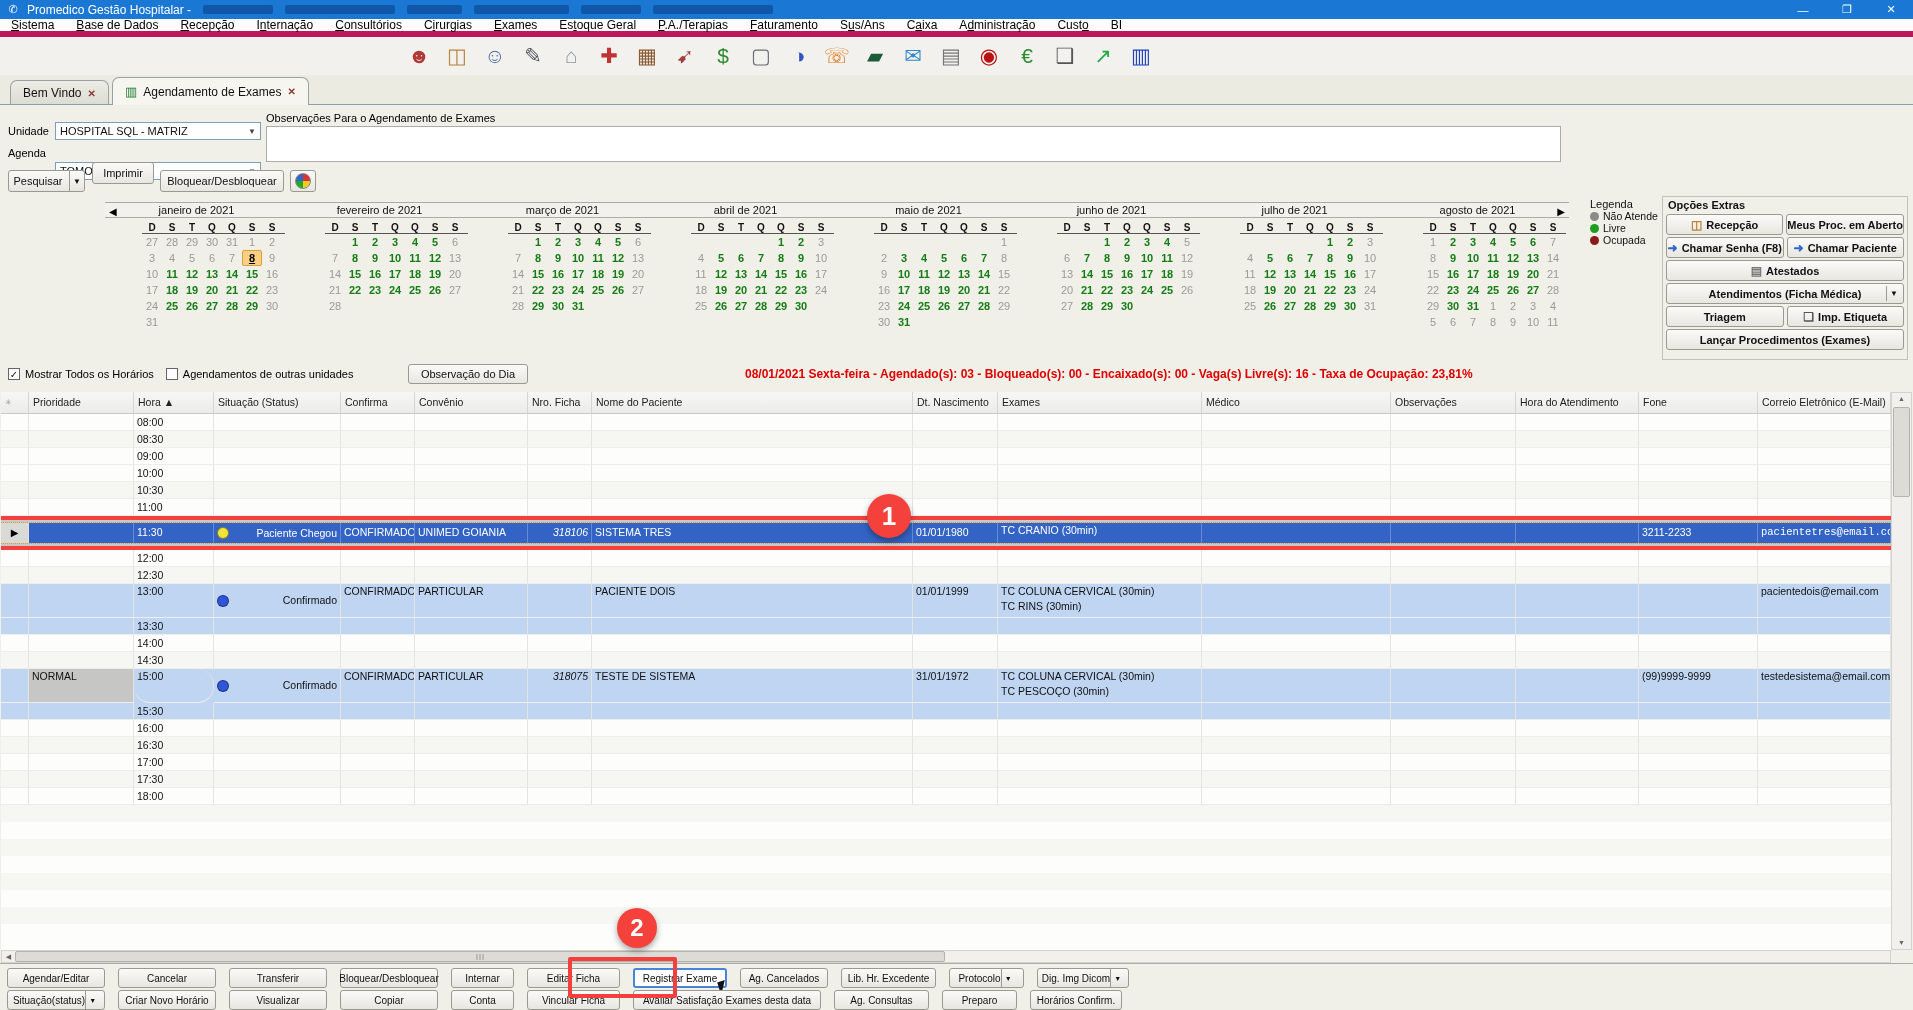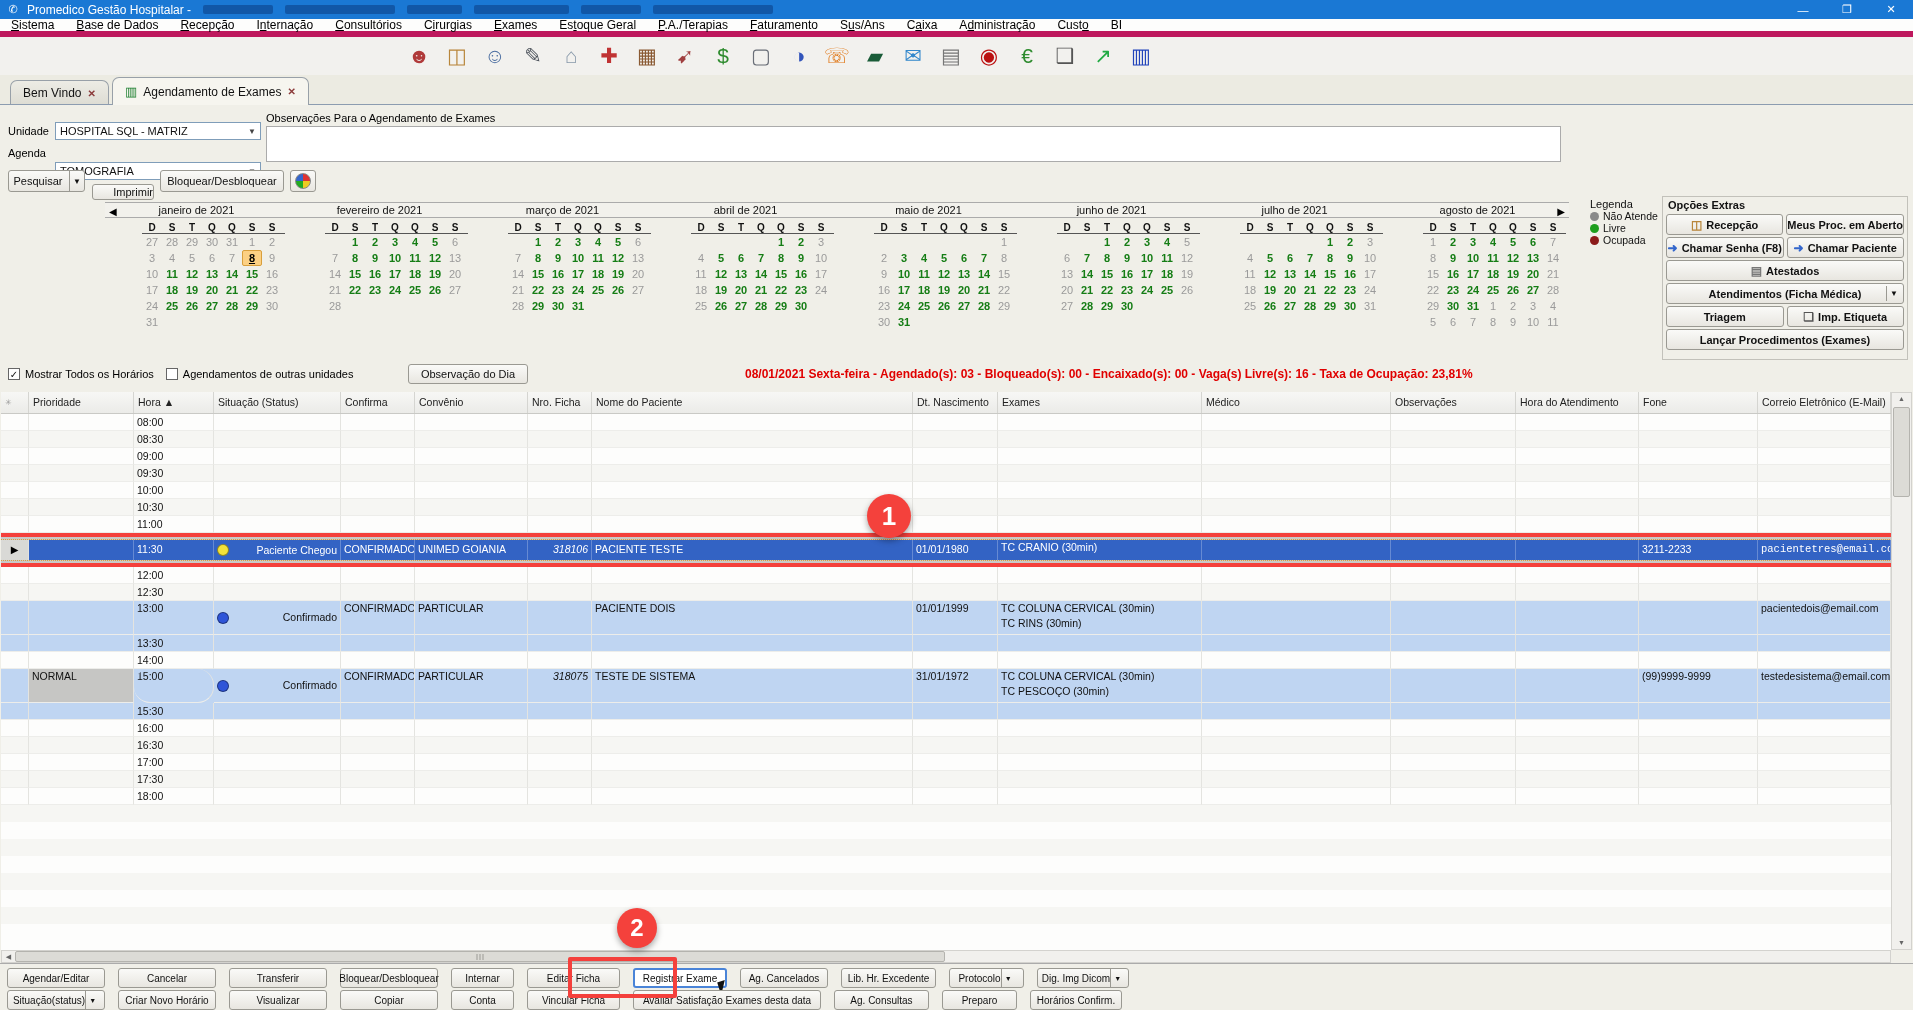--- a/index.html
+++ b/index.html
@@ -203,21 +203,21 @@
     <span>TOMOGRAFIA</span>
     <span class="arr">▼</span>
   </div>
   <div class="abs lbl" style="left:266px; top:112px;">Observações Para o Agendamento de Exames</div>
   <div class="abs obsbox" style="left:266px; top:126px; width:1295px; height:36px;"></div>
 
   <div class="abs btn" style="left:8px; top:170px; width:77px; height:22px; padding-right:17px;">
     <span>Pesquisar</span>
     <span class="splitarr abs" style="right:0; top:0;">▼</span>
   </div>
-  <div class="abs btn" style="left:92px; top:184px; width:62px; height:16px;justify-content:flex-end;">
+  <div class="abs btn" style="left:92px; top:162px; width:62px; height:22px;">
     <span>Imprimir</span>
   </div>
   <div class="abs btn" style="left:160px; top:170px; width:124px; height:22px;">
     <span>Bloquear/Desbloquear</span>
   </div>
   <div class="abs btn" style="left:290px; top:170px; width:26px; height:22px;">
     <span class="pie"></span>
   </div>
 
   <div id="calendars">
@@ -849,37 +849,20 @@
           <div class="td r" style="width: 64px;"></div>
           <div class="td" style="width: 321px;"></div>
           <div class="td" style="width: 85px;"></div>
           <div class="td" style="width: 204px;"></div>
           <div class="td" style="width: 189px;"></div>
           <div class="td" style="width: 125px;"></div>
           <div class="td" style="width: 123px;"></div>
           <div class="td" style="width: 119px;"></div>
           <div class="td" style="width: 133px;"></div>
         </div>
-        <div class="tr alt">
-          <div class="td" style="width: 28px;"></div>
-          <div class="td" style="width: 105px;"></div>
-          <div class="td" style="width: 80px;">09:30</div>
-          <div class="td sit" style="width: 127px;"></div>
-          <div class="td" style="width: 74px;"></div>
-          <div class="td" style="width: 113px;"></div>
-          <div class="td r" style="width: 64px;"></div>
-          <div class="td" style="width: 321px;"></div>
-          <div class="td" style="width: 85px;"></div>
-          <div class="td" style="width: 204px;"></div>
-          <div class="td" style="width: 189px;"></div>
-          <div class="td" style="width: 125px;"></div>
-          <div class="td" style="width: 123px;"></div>
-          <div class="td" style="width: 119px;"></div>
-          <div class="td" style="width: 133px;"></div>
-        </div>
         <div class="tr">
           <div class="td" style="width: 28px;"></div>
           <div class="td" style="width: 105px;"></div>
           <div class="td" style="width: 80px;">10:00</div>
           <div class="td sit" style="width: 127px;"></div>
           <div class="td" style="width: 74px;"></div>
           <div class="td" style="width: 113px;"></div>
           <div class="td r" style="width: 64px;"></div>
           <div class="td" style="width: 321px;"></div>
           <div class="td" style="width: 85px;"></div>
@@ -929,21 +912,21 @@
             <div class="td marker" style="width: 28px;">▶</div>
             <div class="td" style="width: 105px;"></div>
             <div class="td" style="width: 80px;">11:30</div>
             <div class="td sit" style="width: 127px;">
               <span class="dot" style="background: rgb(242, 226, 58);"></span>
               <span class="sittx">Paciente Chegou</span>
             </div>
             <div class="td" style="width: 74px;">CONFIRMADO</div>
             <div class="td" style="width: 113px;">UNIMED GOIANIA</div>
             <div class="td r" style="width: 64px;">318106</div>
-            <div class="td" style="width: 321px;">PACIENTE TESTE</div>
+            <div class="td" style="width: 321px;">SISTEMA TRES</div>
             <div class="td" style="width: 85px;">01/01/1980</div>
             <div class="td" style="width: 204px;">
               <div class="exline">TC CRANIO (30min)</div>
             </div>
             <div class="td" style="width: 189px;"></div>
             <div class="td" style="width: 125px;"></div>
             <div class="td" style="width: 123px;"></div>
             <div class="td" style="width: 119px;">3211-2233</div>
             <div class="td" style="width: 133px; font-family: Liberation Mono, monospace;">pacientetres@email.com</div>
           </div>
@@ -1019,20 +1002,37 @@
           <div class="td" style="width: 189px;"></div>
           <div class="td" style="width: 125px;"></div>
           <div class="td" style="width: 123px;"></div>
           <div class="td" style="width: 119px;"></div>
           <div class="td" style="width: 133px;"></div>
         </div>
         <div class="tr">
           <div class="td" style="width: 28px;"></div>
           <div class="td" style="width: 105px;"></div>
           <div class="td" style="width: 80px;">14:00</div>
+          <div class="td sit" style="width: 127px;"></div>
+          <div class="td" style="width: 74px;"></div>
+          <div class="td" style="width: 113px;"></div>
+          <div class="td r" style="width: 64px;"></div>
+          <div class="td" style="width: 321px;"></div>
+          <div class="td" style="width: 85px;"></div>
+          <div class="td" style="width: 204px;"></div>
+          <div class="td" style="width: 189px;"></div>
+          <div class="td" style="width: 125px;"></div>
+          <div class="td" style="width: 123px;"></div>
+          <div class="td" style="width: 119px;"></div>
+          <div class="td" style="width: 133px;"></div>
+        </div>
+        <div class="tr alt">
+          <div class="td" style="width: 28px;"></div>
+          <div class="td" style="width: 105px;"></div>
+          <div class="td" style="width: 80px;">14:30</div>
           <div class="td sit" style="width: 127px;"></div>
           <div class="td" style="width: 74px;"></div>
           <div class="td" style="width: 113px;"></div>
           <div class="td r" style="width: 64px;"></div>
           <div class="td" style="width: 321px;"></div>
           <div class="td" style="width: 85px;"></div>
           <div class="td" style="width: 204px;"></div>
           <div class="td" style="width: 189px;"></div>
           <div class="td" style="width: 125px;"></div>
           <div class="td" style="width: 123px;"></div>

